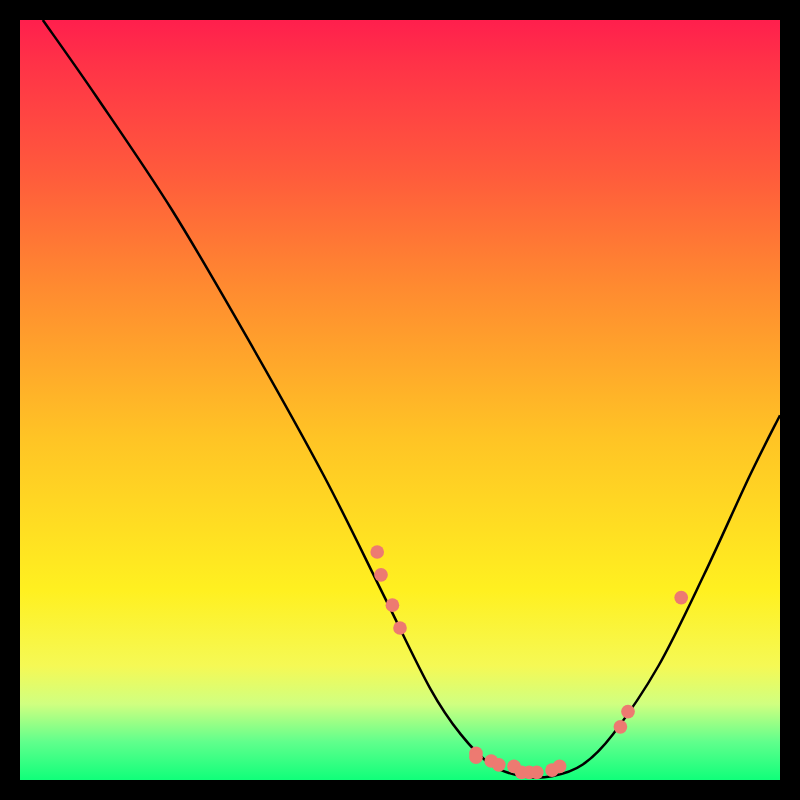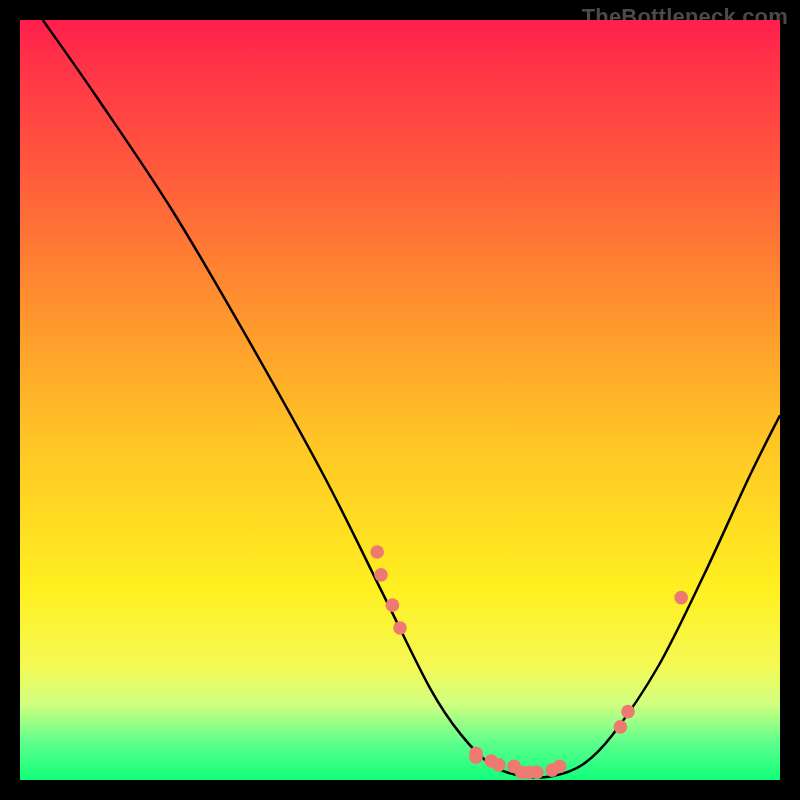--- a/index.html
+++ b/index.html
@@ -60,21 +60,20 @@
   }
   .dot {
     fill: #ed7a71;
     stroke: none;
   }
 </style>
 </head>
 <body>
 
 <div class="chart-container">
-  <div class="watermark">TheBottleneck.com</div>
   <div class="plot-area">
     <svg class="curve" viewBox="0 0 100 100" preserveAspectRatio="none">
       <path id="curve-path" class="curve-path" d="M 3 0 C 4.166666666666667 1.6666666666666667, 7.166666666666666 5.833333333333333, 10 10 C 12.833333333333334 14.166666666666668, 16.666666666666668 19.666666666666668, 20 25 C 23.333333333333332 30.333333333333332, 26.666666666666668 36.166666666666664, 30 42 C 33.333333333333336 47.833333333333336, 37 54.333333333333336, 40 60 C 43 65.66666666666667, 45.666666666666664 71.33333333333333, 48 76 C 50.333333333333336 80.66666666666667, 52.333333333333336 85, 54 88 C 55.666666666666664 91, 56.666666666666664 92.33333333333333, 58 94 C 59.333333333333336 95.66666666666667, 60.666666666666664 97.08333333333333, 62 98 C 63.333333333333336 98.91666666666667, 64.66666666666667 99.25, 66 99.5 C 67.33333333333333 99.75, 68.66666666666667 99.75, 70 99.5 C 71.33333333333333 99.25, 72.66666666666667 98.91666666666667, 74 98 C 75.33333333333333 97.08333333333333, 76.33333333333333 96.16666666666667, 78 94 C 79.66666666666667 91.83333333333333, 82 88.5, 84 85 C 86 81.5, 88 77.16666666666667, 90 73 C 92 68.83333333333333, 94.33333333333333 63.5, 96 60 C 97.66666666666667 56.5, 99.33333333333333 53.333333333333336, 100 52" vector-effect="non-scaling-stroke"></path>
       <g id="points-group">
           <circle cx="47" cy="70" r="0.9" class="dot"></circle>
           <circle cx="47.5" cy="73" r="0.9" class="dot"></circle>
           <circle cx="49" cy="77" r="0.9" class="dot"></circle>
           <circle cx="50" cy="80" r="0.9" class="dot"></circle>
           <circle cx="60" cy="96.5" r="0.9" class="dot"></circle>
           <circle cx="60" cy="97" r="0.9" class="dot"></circle>

